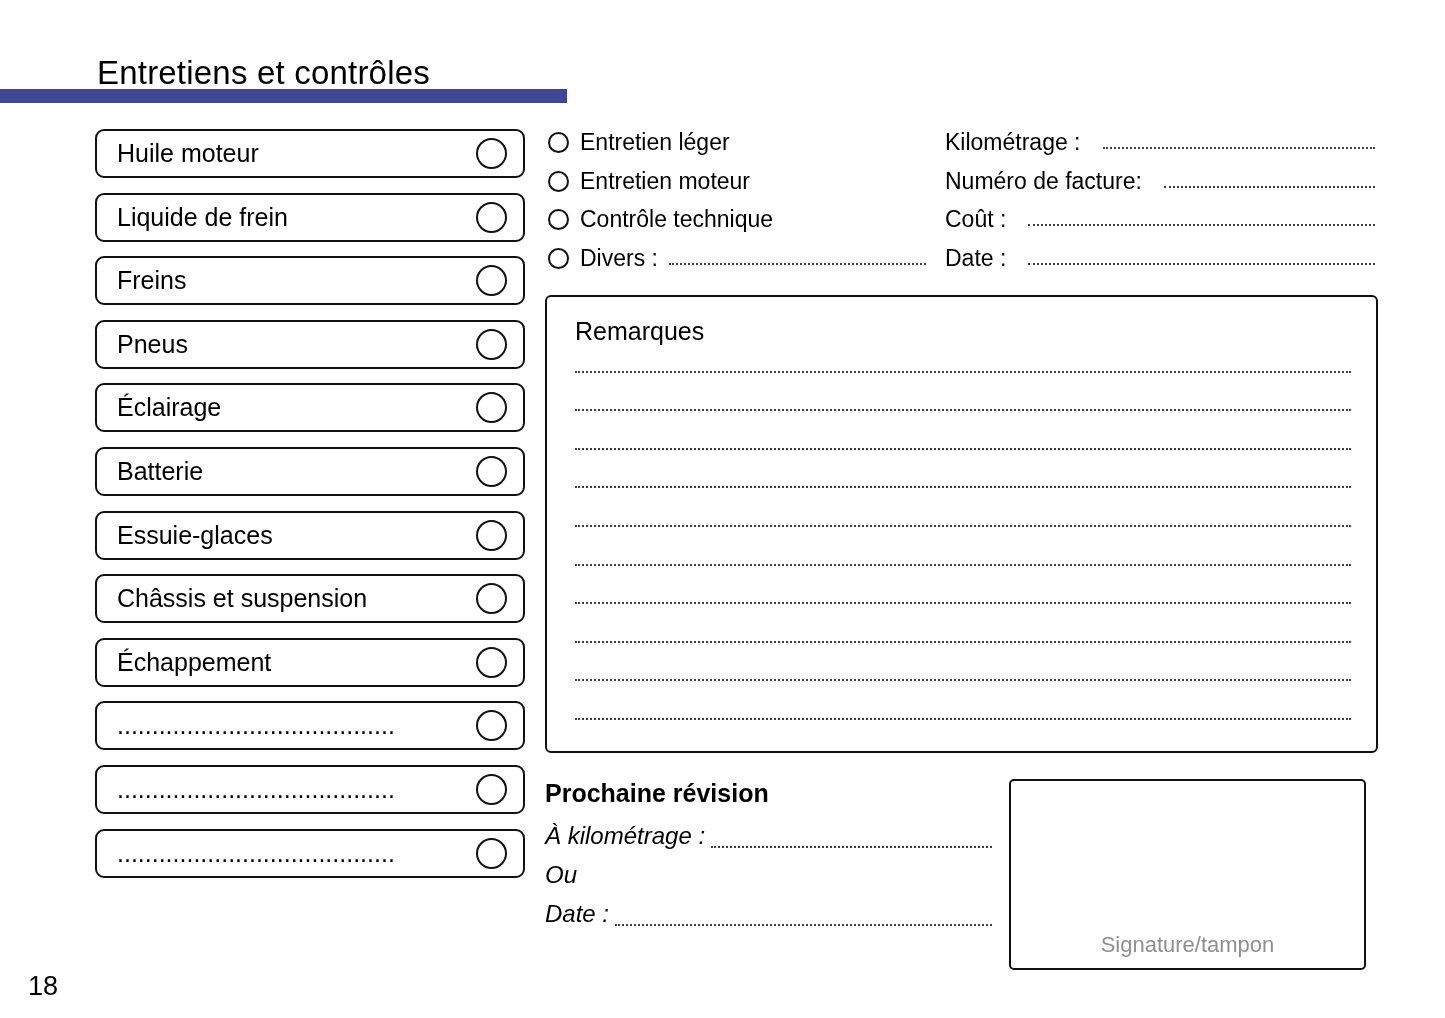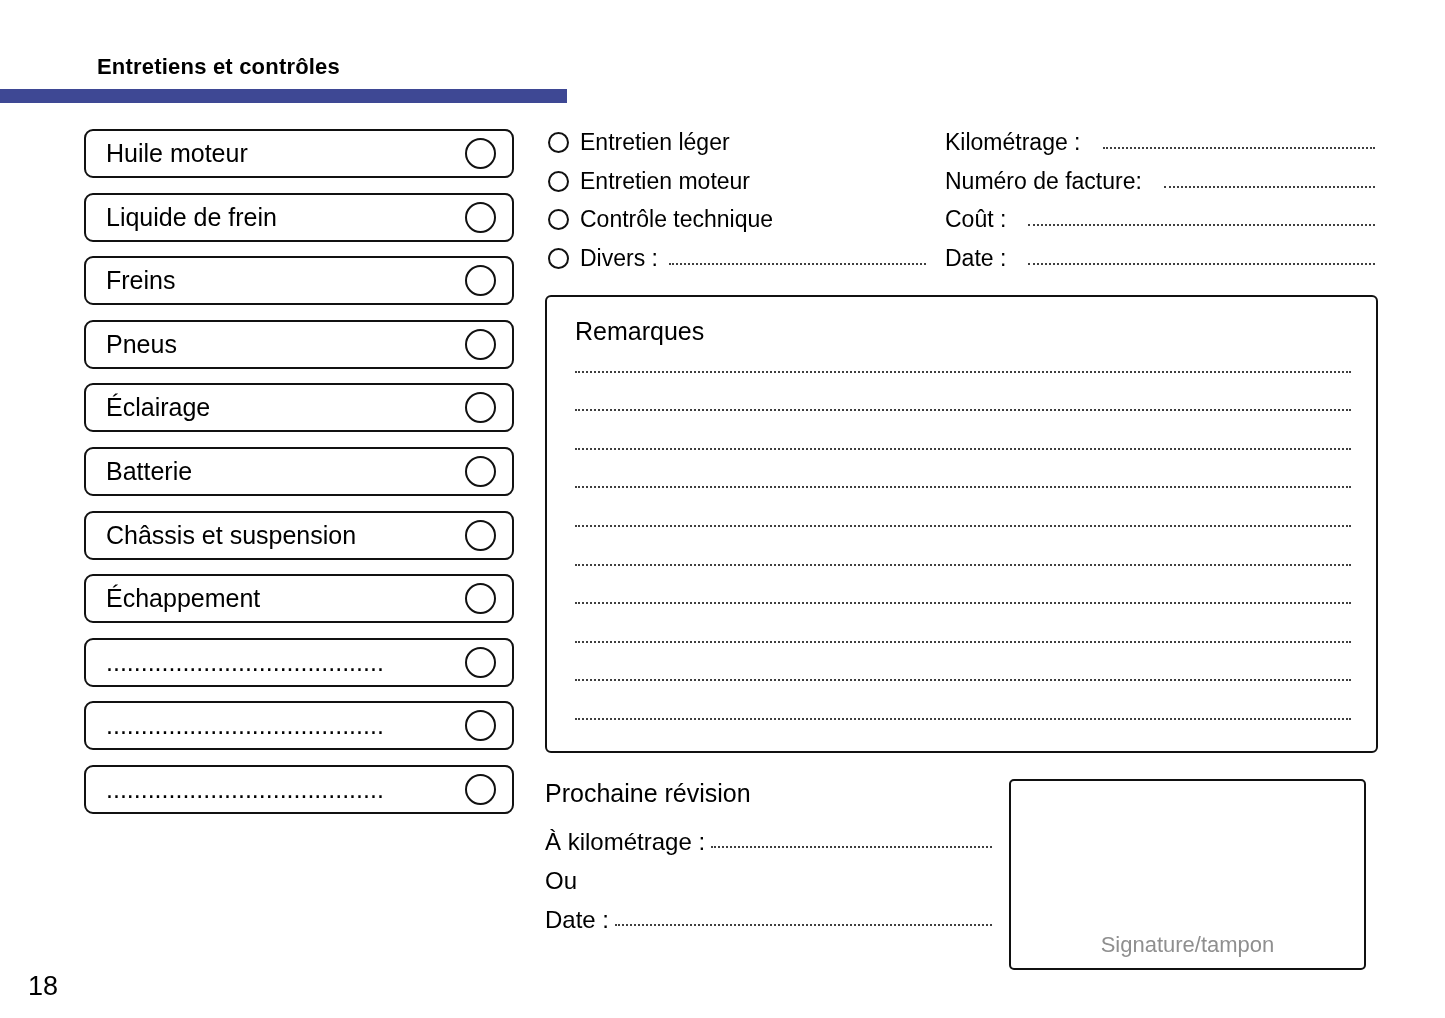--- a/index.html
+++ b/index.html
@@ -7,29 +7,29 @@
   body {
     background:#fff;
     color:#000;
     font-family:"Liberation Sans", sans-serif;
     position:relative;
     overflow:hidden;
   }
 
   .page-title{
     position:absolute; left:97px; top:54px;
-    font-size:22px; font-weight:bold; letter-spacing:0.2px;
+    font-size:33px; font-weight:normal; letter-spacing:0.2px;
   }
   .accent-bar{
     position:absolute; left:0; top:89px; width:567px; height:14px;
     background:#3e4894;
   }
 
   
-  .checklist{ position:absolute; left:84px; top:129px; width:430px; }
+  .checklist{ position:absolute; left:95px; top:129px; width:430px; }
   .check-row{
     height:49px; border:2.5px solid #111; border-radius:9px;
     display:flex; align-items:center; justify-content:space-between;
     padding:0 16px 0 20px; margin-bottom:14.6px; background:#fff;
   }
   .check-row:last-child{ margin-bottom:0; }
   .check-label{
     font-size:25px; white-space:nowrap; overflow:hidden;
   }
   .circle{ display:inline-block; border-radius:50%; background:#fff; flex:0 0 auto; }
@@ -63,23 +63,23 @@
   }
   .remarks-lines{
     position:absolute; left:28px; right:25px; top:37px;
   }
   .remark-line{
     height:38.6px; border-bottom:2px dotted #3f3f3f;
   }
 
   
   .next-service{ position:absolute; left:545px; top:779px; width:447px; }
-  .next-title{ font-size:25px; font-weight:normal; margin-bottom:14px; }
+  .next-title{ font-size:25px; font-weight:bold; margin-bottom:14px; }
   .next-row{
-    height:39px; display:flex; align-items:center; gap:6px; font-size:24px;
+    height:39px; display:flex; gap:6px; font-size:24px;font-style:italic;
   }
   .next-row .field-label{ font-size:24px; }
 
   
   .signature-box{
     position:absolute; left:1009px; top:779px; width:357px; height:191px;
     border:2px solid #111; border-radius:5px; background:#fff;
     display:flex; align-items:flex-end; justify-content:center;
     padding-bottom:10px;
   }
@@ -115,20 +115,24 @@
   </div>
   <div class="check-row">
     <span class="check-label">Éclairage</span>
     <span class="circle big"></span>
   </div>
   <div class="check-row">
     <span class="check-label">Batterie</span>
     <span class="circle big"></span>
   </div>
   <div class="check-row">
+    <span class="check-label">Essuie-glaces</span>
+    <span class="circle big"></span>
+  </div>
+  <div class="check-row">
     <span class="check-label">Châssis et suspension</span>
     <span class="circle big"></span>
   </div>
   <div class="check-row">
     <span class="check-label">Échappement</span>
     <span class="circle big"></span>
   </div>
   <div class="check-row">
     <span class="check-label">........................................</span>
     <span class="circle big"></span>

